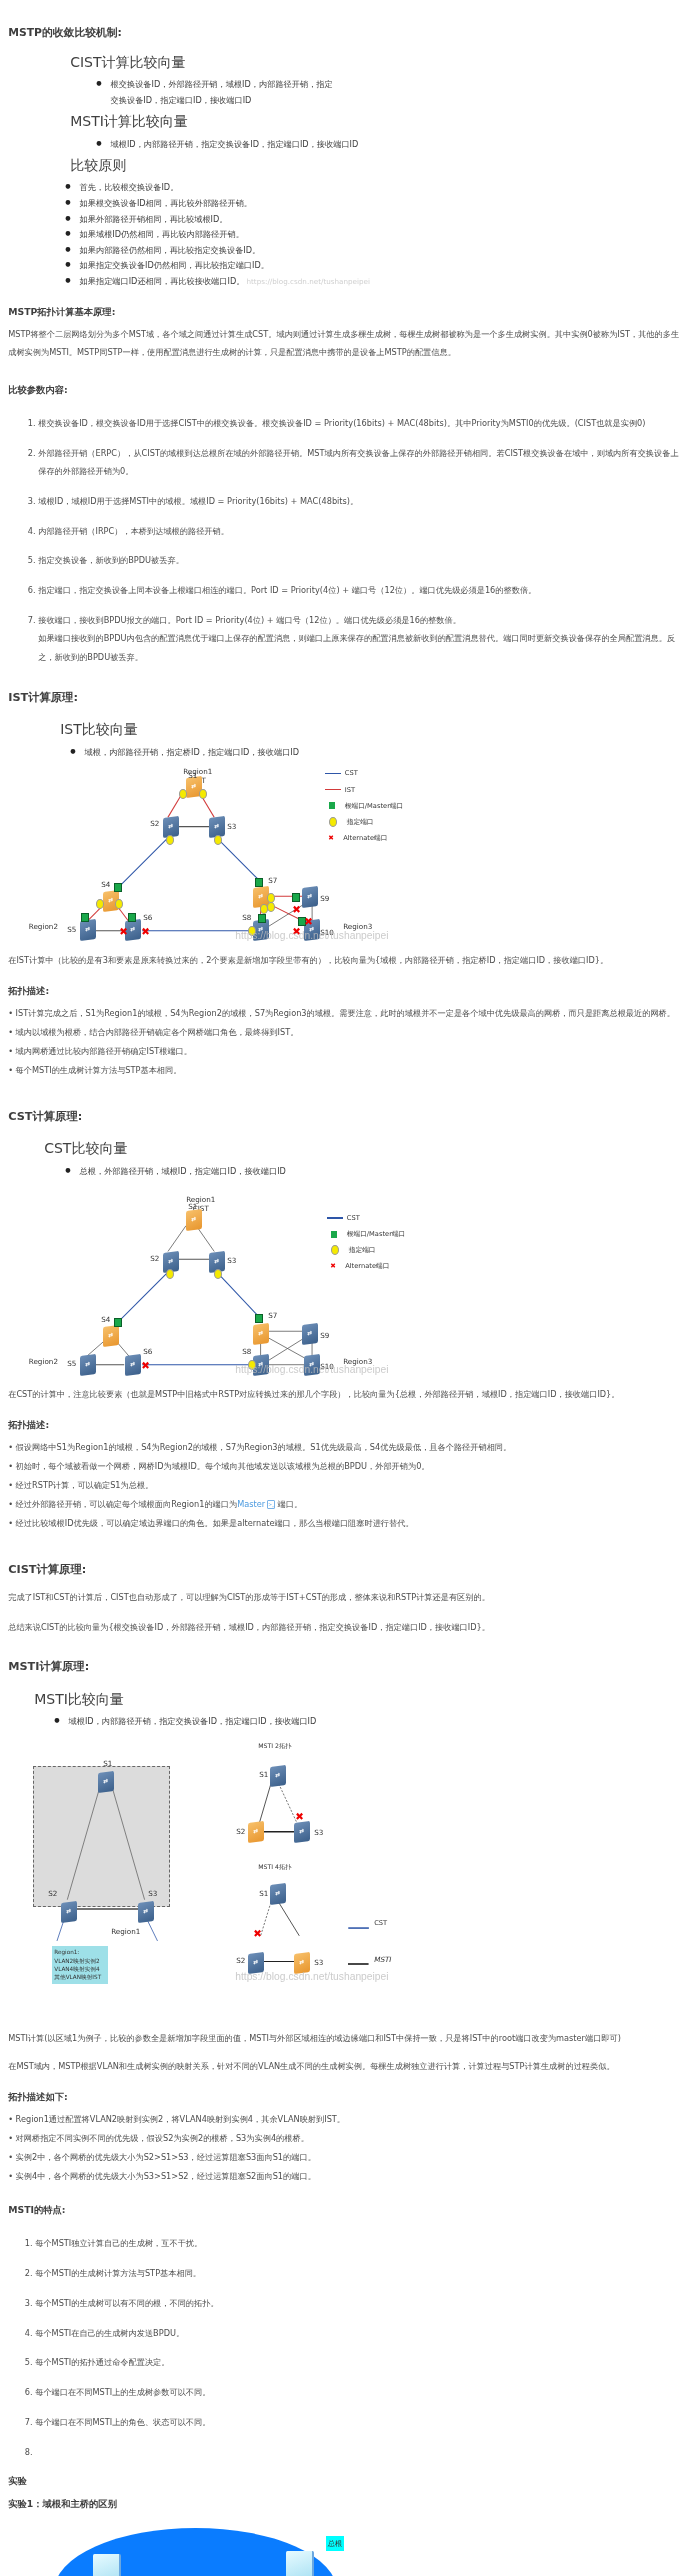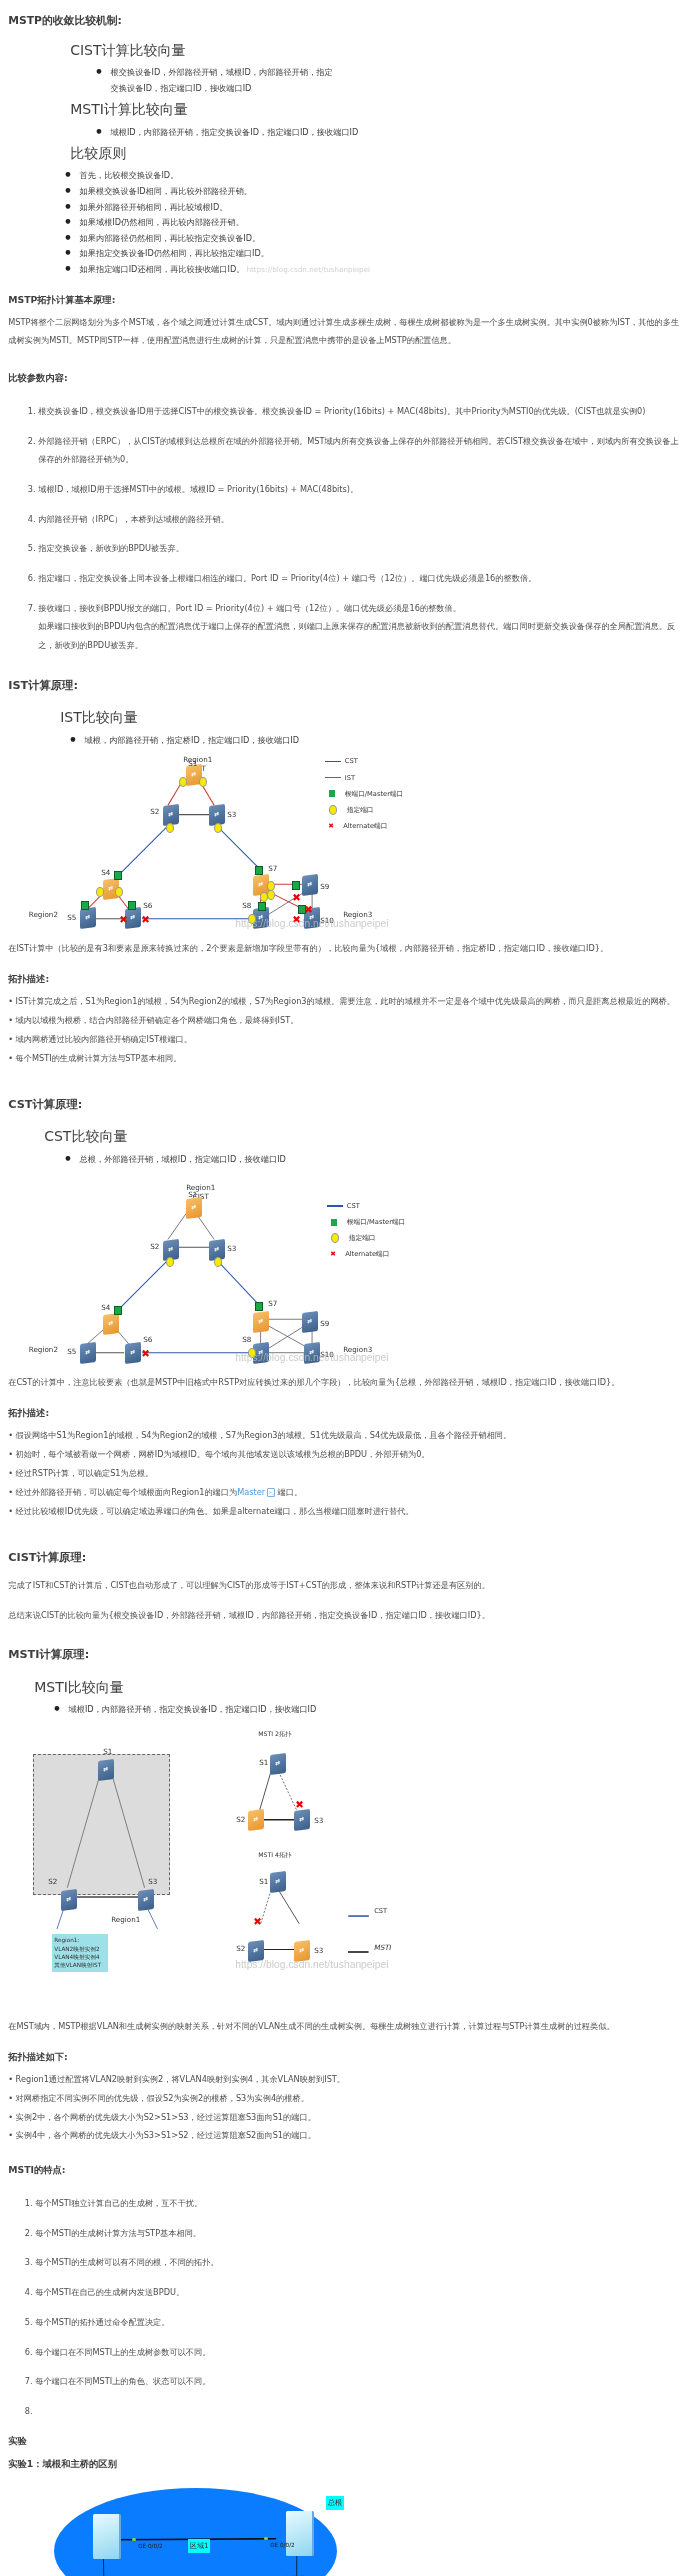--- a/index.html
+++ b/index.html
@@ -1,18 +1,18 @@
 <!DOCTYPE html>
 <html style="font-size:8.2px"><head>
 <meta charset="utf-8">
 <style>
   html, body { margin: 0; padding: 0; background: #ffffff; }
   body { width: 688px; font-family: "DejaVu Sans", "Liberation Sans", sans-serif; color: #4d4d4d; font-size: 8.2px; line-height: 1.9; }
   .article { padding: 0 8.2px 20.6px 8.2px; }
-  .slide-title { font-size: 10.8px; font-weight: bold; color: #3f3f3f; margin: 0; padding-top: 11px; height: 20.6px; }
+  .slide-title { font-size: 10.8px; font-weight: bold; color: #3f3f3f; margin: 0; padding-top: 23px; height: 20.6px; }
   .slide-sub { font-size: 14px; color: #3f3f3f; margin: 9.3px 0 0 62px; line-height: 1.8; }
   .slide-bullets { list-style: none; margin: 2.1px 0 0 0; padding-left: 88px; font-size: 8.2px; color: #3f3f3f; line-height: 1.9; }
   .slide-bullets li { position: relative; padding-left: 14.4px; }
   .slide-bullets li::before { content: "\25CF"; position: absolute; left: 0; top: 0; font-size: 6.2px; color: #222; }
   .watermark-inline { color: #cfcfcf; font-size: 7.2px; margin-left: 2.1px; }
   h3.sec { font-size: 9.3px; font-weight: bold; color: #3f3f3f; margin: 13.4px 0 4.1px 0; }
   h2.sec-big { font-size: 11.3px; font-weight: bold; color: #3f3f3f; margin: 20.6px 0 5.2px 0; }
   p.para { margin: 3.1px 0 7.2px 0; font-size: 8.2px; line-height: 2.2; }
   ol.num { margin: 15.5px 0 0 0; padding-left: 30px; }
   ol.num li { margin-bottom: 11.3px; line-height: 2.25; font-size: 8.2px; }
@@ -334,20 +334,21 @@
       <div>其他VLAN映射IST</div>
     </div>
     <div class="sw blue" style="left:240px; top:6.2px;">⇄</div>
     <div class="lbl" style="left:228px; top:7.7px;">S2</div>
     <div class="sw orange" style="left:286px; top:6.2px;">⇄</div>
     <div class="lbl" style="left:306px; top:9.3px;">S3</div>
     <div class="lbl" style="left:366px; top:7px;font-style:italic;">MSTI</div>
     <div class="wm" style="left:227px; top:20.6px;">https://blog.csdn.net/tushanpeipei</div>
   </div>
 
+  <p class="para">MSTI计算(以区域1为例子，比较的参数全是新增加字段里面的值，MSTI与外部区域相连的域边缘端口和IST中保持一致，只是将IST中的root端口改变为master端口即可)</p>
   <p class="para" style="margin-top:10.3px;">在MST域内，MSTP根据VLAN和生成树实例的映射关系，针对不同的VLAN生成不同的生成树实例。每棵生成树独立进行计算，计算过程与STP计算生成树的过程类似。</p>
   <h3 class="sec">拓扑描述如下:</h3>
   <div class="bul-lines">
     <div>• Region1通过配置将VLAN2映射到实例2，将VLAN4映射到实例4，其余VLAN映射到IST。</div>
     <div>• 对网桥指定不同实例不同的优先级，假设S2为实例2的根桥，S3为实例4的根桥。</div>
     <div>• 实例2中，各个网桥的优先级大小为S2&gt;S1&gt;S3，经过运算阻塞S3面向S1的端口。</div>
     <div>• 实例4中，各个网桥的优先级大小为S3&gt;S1&gt;S2，经过运算阻塞S2面向S1的端口。</div>
   </div>
 
   <h3 class="sec" style="margin-top:15.5px;">MSTI的特点:</h3>

